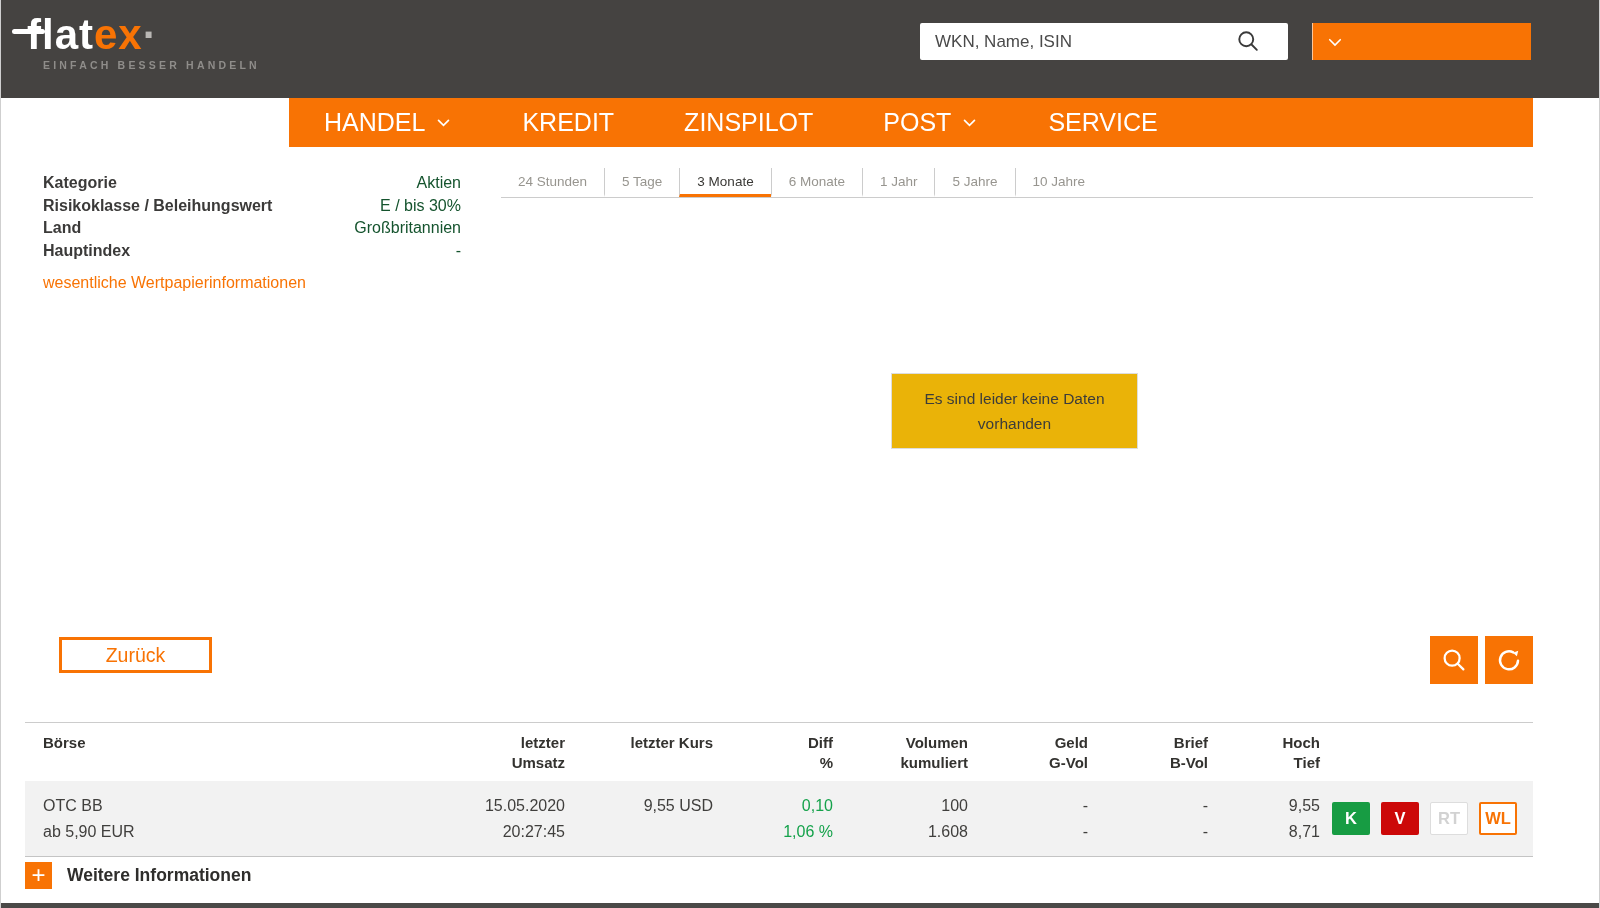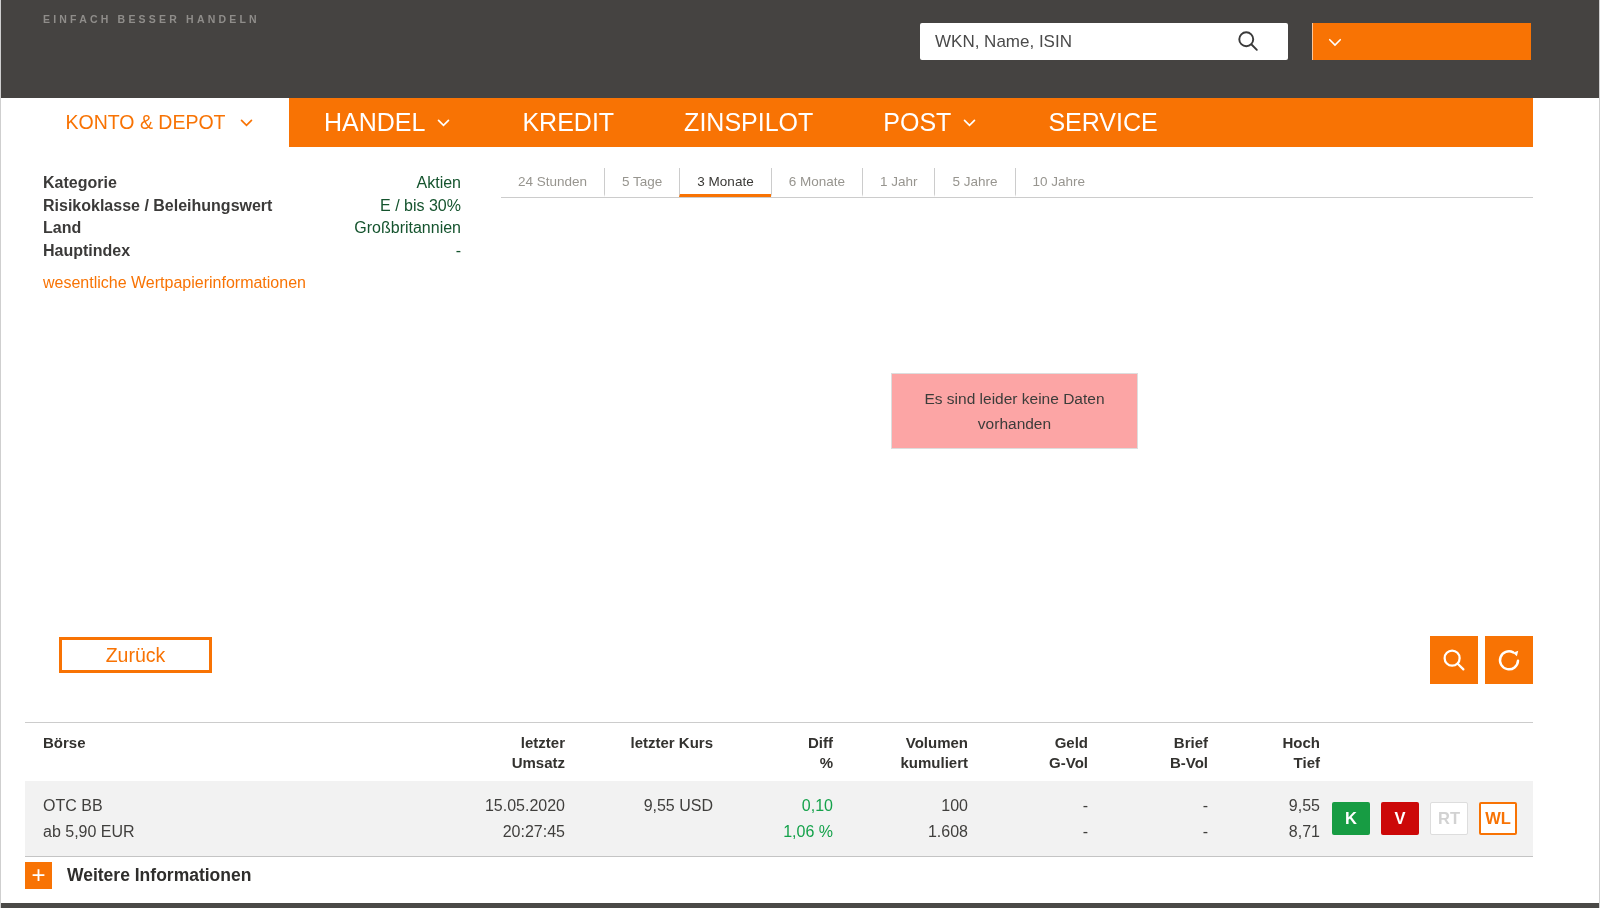--- a/index.html
+++ b/index.html
@@ -46,21 +46,21 @@
   .info-label{font-weight:bold;color:#3b3a39;}
   .info-value{color:#14532d;}
   .info-link{display:inline-block;margin-top:10px;color:var(--accent,#f87304);cursor:pointer;line-height:22px;}
 
   
   .period-tabs{position:absolute;left:500px;top:168px;width:1032px;display:flex;border-bottom:1px solid #ccc;}
   .ptab{font-size:13.5px;color:#97958f;padding:6px 17px 5px;border-bottom:3px solid transparent;cursor:pointer;white-space:nowrap;}
   .ptab + .ptab{border-left:1px solid #ccc;}
   .ptab.active{color:#3a3936;border-bottom-color:var(--accent,#f87304);}
 
-  .no-data{position:absolute;left:890px;top:373px;width:247px;height:76px;background:#fca5a5;
+  .no-data{position:absolute;left:890px;top:373px;width:247px;height:76px;background:#eab308;
            border:1px solid #ddd;display:flex;align-items:center;justify-content:center;text-align:center;
            font-size:15.5px;color:#3c3c3a;line-height:25px;padding:0 20px;}
 
   
   .back-btn{position:absolute;left:24px;top:637px;width:153px;height:36px;background:#fff;
             border:3px solid var(--accent,#f87304);color:var(--accent,#f87304);font-size:19.5px;
             cursor:pointer;font-family:inherit;margin-left:34px;}
   .tool-btn{position:absolute;top:636px;width:48px;height:48px;background:var(--accent,#f87304);
             border:none;display:flex;align-items:center;justify-content:center;cursor:pointer;}
   .tool-search{left:1429px;} .tool-refresh{left:1484px;}
@@ -91,20 +91,21 @@
 
   .icon-svg{display:block;}
 </style>
 </head>
 <body>
 
 <div class="page">
 
   <div class="header">
     <div class="logo">
+      <div class="logo-main"><span class="logo-fbar"></span><span>flat</span><span class="logo-ex">ex</span><span class="logo-dot">·</span></div>
       <div class="logo-tagline">EINFACH BESSER HANDELN</div>
     </div>
 
     <div class="search-box">
       <input type="text" placeholder="WKN, Name, ISIN" style="">
       <button class="search-icon-btn">
         <svg class="icon-svg" width="27" height="27" viewBox="0 0 24 24" fill="none" stroke="#3a3a3a" stroke-width="1.7" stroke-linecap="round">
           <circle cx="10" cy="10" r="6.2"></circle>
           <line x1="14.7" y1="14.7" x2="19.4" y2="19.4"></line>
         </svg>
@@ -115,26 +116,20 @@
       <span class="logout-divider"></span>
       <span class="logout-caret">
         <svg class="icon-svg" width="18" height="18" viewBox="0 0 24 24" fill="none" stroke="#fff" stroke-width="2.2" stroke-linecap="round">
           <path d="M5 9l7 7 7-7"></path>
         </svg>
       </span>
     </button>
   </div>
 
   <div class="nav">
-    <div class="nav-active-tab">
-      <span>KONTO &amp; DEPOT</span>
-      <svg class="icon-svg" width="17" height="17" viewBox="0 0 24 24" fill="none" stroke="currentColor" stroke-width="2.4" stroke-linecap="round">
-          <path d="M5 9l7 7 7-7"></path>
-        </svg>
-    </div>
     <div class="nav-orange">
       <div class="nav-item">
         <span>HANDEL</span>
         <svg class="icon-svg" width="17" height="17" viewBox="0 0 24 24" fill="none" stroke="#fff" stroke-width="2.4" stroke-linecap="round">
             <path d="M5 9l7 7 7-7"></path>
           </svg>
       </div>
       <div class="nav-item">
         <span>KREDIT</span>
       </div>

